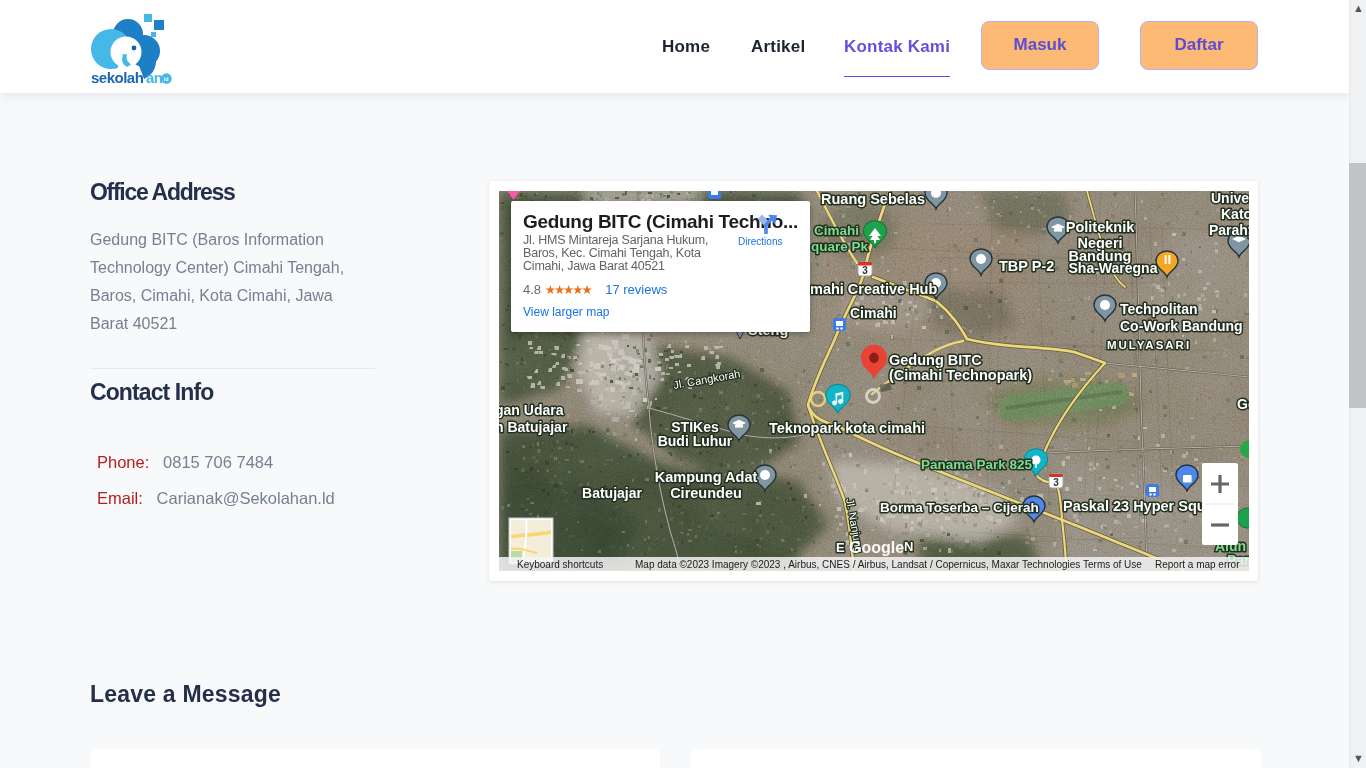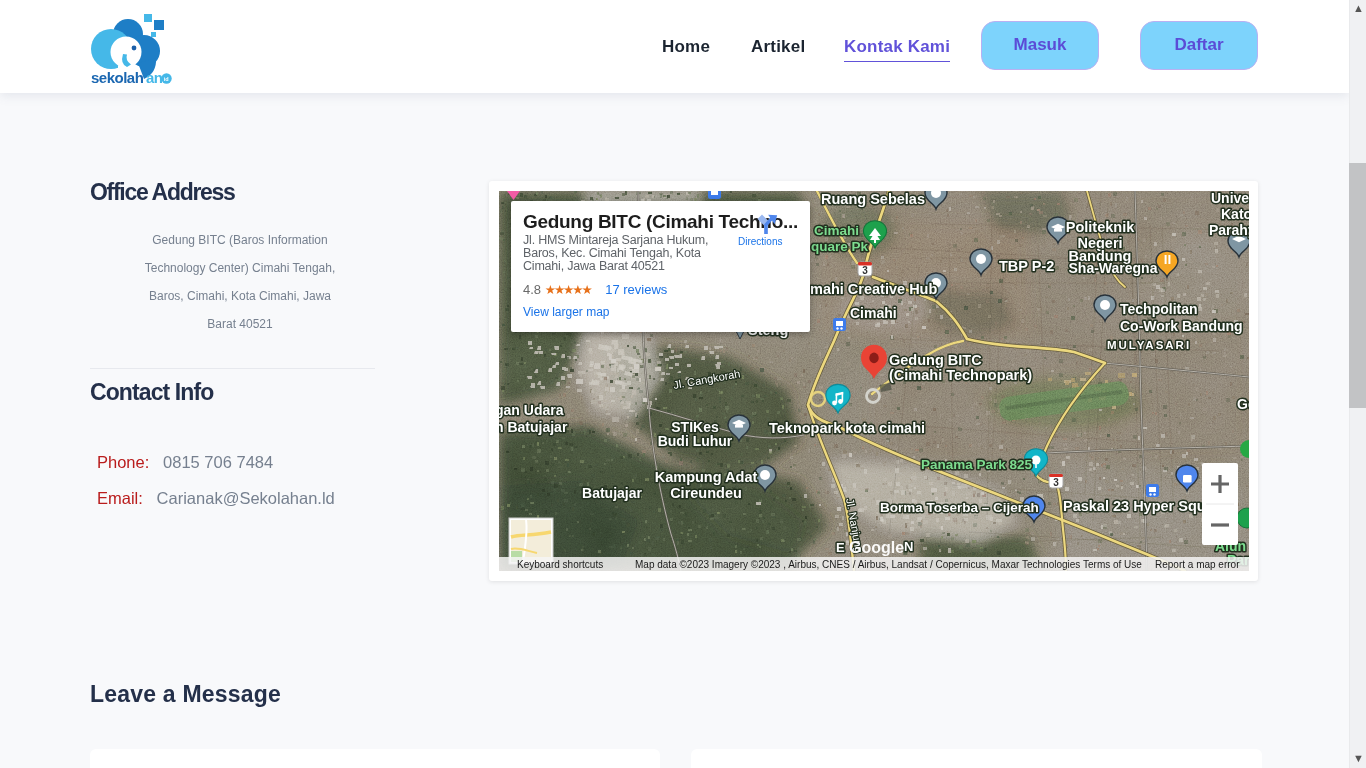--- a/index.html
+++ b/index.html
@@ -1,22 +1,22 @@
 <!DOCTYPE html>
 <html><head>
 <meta charset="utf-8">
 <style>
 * { margin:0; padding:0; box-sizing:border-box; }
 html,body { width:1366px; height:768px; overflow:hidden; font-family:"Liberation Sans",sans-serif; background:#f8f9fb; position:relative; }
 .hdr { position:absolute; left:0; top:0; width:1349px; height:93px; background:#ffffff; box-shadow:0 3px 10px rgba(100,105,140,0.13); }
 .nav a { position:absolute; top:37px; font-size:17px; font-weight:bold; color:#1b2430; text-decoration:none; letter-spacing:0.2px; }
-.nav .active { color:#6152d9; border-bottom:1.5px solid #6152d9; padding-bottom:4px; }
-.btn { position:absolute; top:21px; width:118px; height:49px; border:1.6px solid #b9b0f2; border-radius:14px; background:#7dd3fc; color:#5b4cd6; font-size:17px; font-weight:bold; text-align:center; line-height:46px; }
+.nav .active { color:#6152d9; border-bottom:1.5px solid #6152d9; padding-bottom:19px; }
+.btn { position:absolute; top:21px; width:118px; height:49px; border:1.6px solid #b9b0f2; border-radius:8px; background:#fdba74; color:#5b4cd6; font-size:17px; font-weight:bold; text-align:center; line-height:46px; }
 h2.sec { position:absolute; color:#24304a; font-size:23px; font-weight:bold; letter-spacing:0.2px; }
-.addr { position:absolute; left:90px; top:226px; width:300px; font-size:12px; line-height:28px; color:#76808f;text-align:center; }
+.addr { position:absolute; left:90px; top:226px; width:300px; font-size:16px; line-height:28px; color:#76808f; }
 .hrline { position:absolute; left:90px; top:368px; width:285px; border-top:1px solid #e7e9ee; }
 .crow { position:absolute; font-size:16.5px; color:#76808f; }
 .crow b { color:#b91c1c; font-weight:normal; }
 .mapcard { position:absolute; left:489px; top:181px; width:769px; height:400px; background:#fff; border-radius:3px; box-shadow:0 1px 4px rgba(0,0,0,0.10); }
 .formbox { position:absolute; top:749px; height:30px; background:#ffffff; border-radius:6px; }
 
 .sbar { position:absolute; left:1349px; top:0; width:17px; height:768px; background:#f0f1f3; border-left:1px solid #e9eaec; }
 .sthumb { position:absolute; left:1349px; top:163px; width:17px; height:245px; background:#c2c3c5; }
 .sarr { position:absolute; left:1353px; width:9px; height:9px; color:#555; font-size:11px; line-height:9px; }
 </style>

